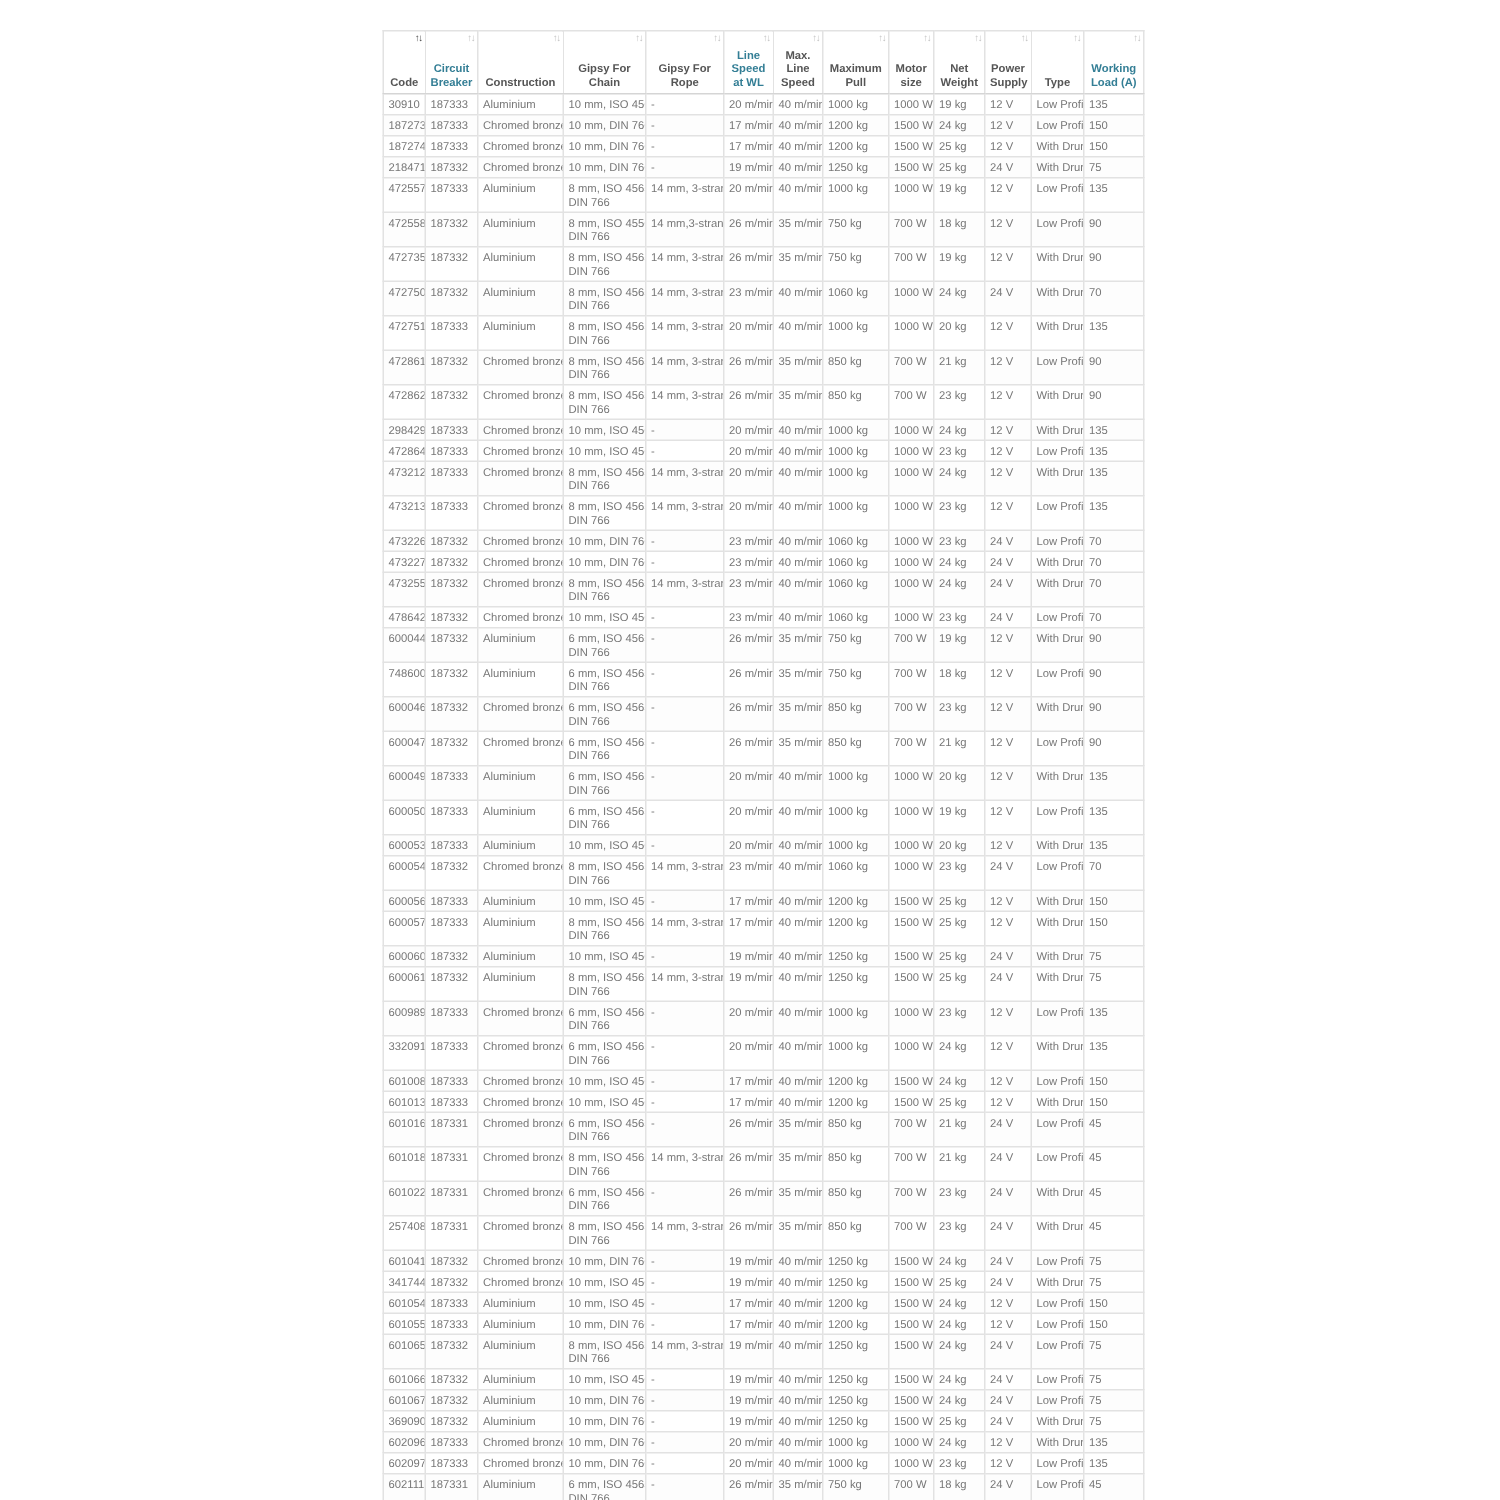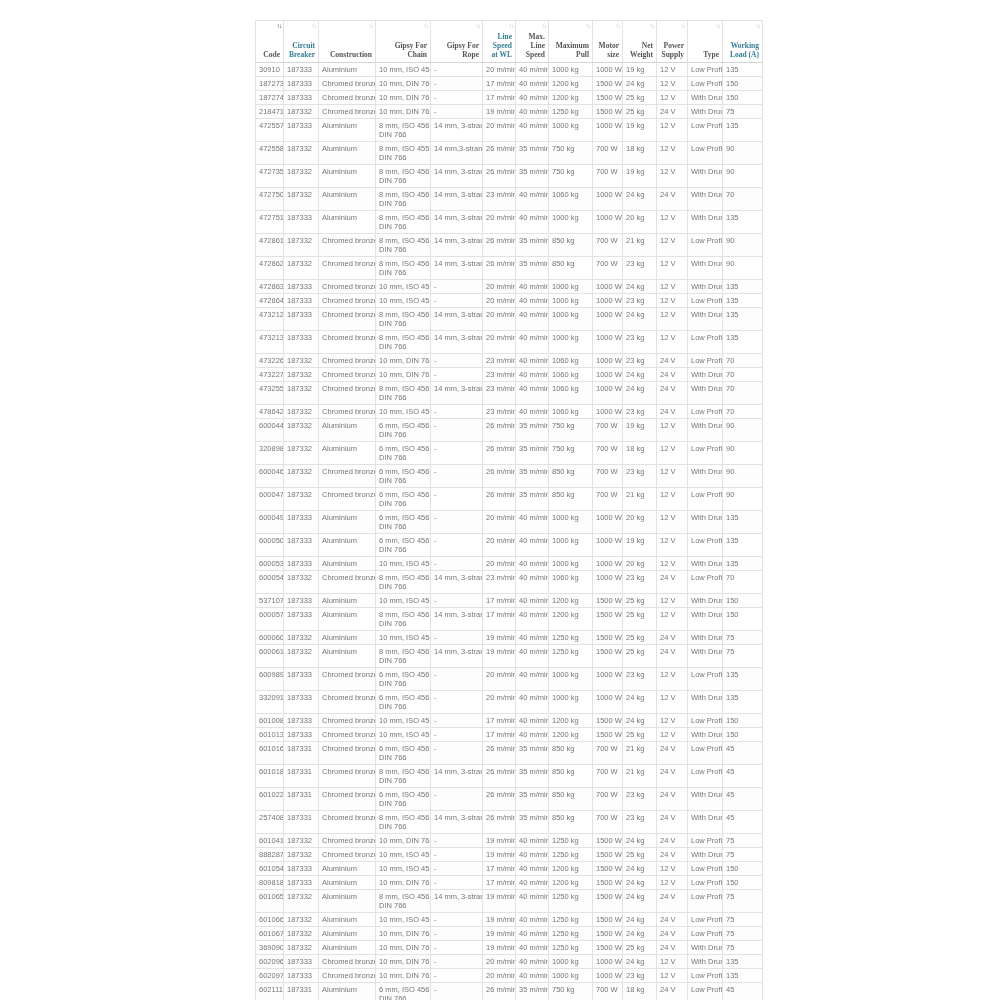--- a/index.html
+++ b/index.html
@@ -23,28 +23,27 @@
   }
   th,td{
     border:1px solid var(--border);
     overflow:hidden;
     font-size:7.5px;
     line-height:9px;
   }
   thead th{
     position:relative;
     vertical-align:bottom;
-    text-align:right;
+    text-align:center;
     padding:11px 3px 3px 3px;
     color:var(--header-text);
     font-weight:bold;
     background:#ffffff;
     border-bottom:1px solid var(--border-strong);
     cursor:pointer;
-    font-family:Liberation Serif, serif;
   }
   thead th .hlabel{white-space:pre;display:block;}
   thead th.link{color:var(--header-link);}
   .sort-icon{
     position:absolute;top:1px;right:2px;
     font-size:6.5px;line-height:7px;
     letter-spacing:-1px;
     color:var(--sort-inactive);
     font-weight:normal;
   }
@@ -313,21 +312,21 @@
           <td>26 m/min</td>
           <td>35 m/min</td>
           <td>850 kg</td>
           <td>700 W</td>
           <td>23 kg</td>
           <td>12 V</td>
           <td>With Drum</td>
           <td>90</td>
         </tr>
         <tr>
-          <td>472863</td>
+          <td>298429</td>
           <td>187333</td>
           <td>Chromed bronze</td>
           <td>10 mm, ISO 4565</td>
           <td>-</td>
           <td>20 m/min</td>
           <td>40 m/min</td>
           <td>1000 kg</td>
           <td>1000 W</td>
           <td>24 kg</td>
           <td>12 V</td>
@@ -452,21 +451,21 @@
           <td>26 m/min</td>
           <td>35 m/min</td>
           <td>750 kg</td>
           <td>700 W</td>
           <td>19 kg</td>
           <td>12 V</td>
           <td>With Drum</td>
           <td>90</td>
         </tr>
         <tr>
-          <td>320898</td>
+          <td>748600</td>
           <td>187332</td>
           <td>Aluminium</td>
           <td>6 mm, ISO 4565
 DIN 766</td>
           <td>-</td>
           <td>26 m/min</td>
           <td>35 m/min</td>
           <td>750 kg</td>
           <td>700 W</td>
           <td>18 kg</td>
@@ -563,21 +562,21 @@
           <td>23 m/min</td>
           <td>40 m/min</td>
           <td>1060 kg</td>
           <td>1000 W</td>
           <td>23 kg</td>
           <td>24 V</td>
           <td>Low Profile</td>
           <td>70</td>
         </tr>
         <tr>
-          <td>537107</td>
+          <td>600056</td>
           <td>187333</td>
           <td>Aluminium</td>
           <td>10 mm, ISO 4565</td>
           <td>-</td>
           <td>17 m/min</td>
           <td>40 m/min</td>
           <td>1200 kg</td>
           <td>1500 W</td>
           <td>25 kg</td>
           <td>12 V</td>
@@ -766,21 +765,21 @@
           <td>19 m/min</td>
           <td>40 m/min</td>
           <td>1250 kg</td>
           <td>1500 W</td>
           <td>24 kg</td>
           <td>24 V</td>
           <td>Low Profile</td>
           <td>75</td>
         </tr>
         <tr>
-          <td>888287</td>
+          <td>341744</td>
           <td>187332</td>
           <td>Chromed bronze</td>
           <td>10 mm, ISO 4565</td>
           <td>-</td>
           <td>19 m/min</td>
           <td>40 m/min</td>
           <td>1250 kg</td>
           <td>1500 W</td>
           <td>25 kg</td>
           <td>24 V</td>
@@ -796,21 +795,21 @@
           <td>17 m/min</td>
           <td>40 m/min</td>
           <td>1200 kg</td>
           <td>1500 W</td>
           <td>24 kg</td>
           <td>12 V</td>
           <td>Low Profile</td>
           <td>150</td>
         </tr>
         <tr>
-          <td>809818</td>
+          <td>601055</td>
           <td>187333</td>
           <td>Aluminium</td>
           <td>10 mm, DIN 766</td>
           <td>-</td>
           <td>17 m/min</td>
           <td>40 m/min</td>
           <td>1200 kg</td>
           <td>1500 W</td>
           <td>24 kg</td>
           <td>12 V</td>

